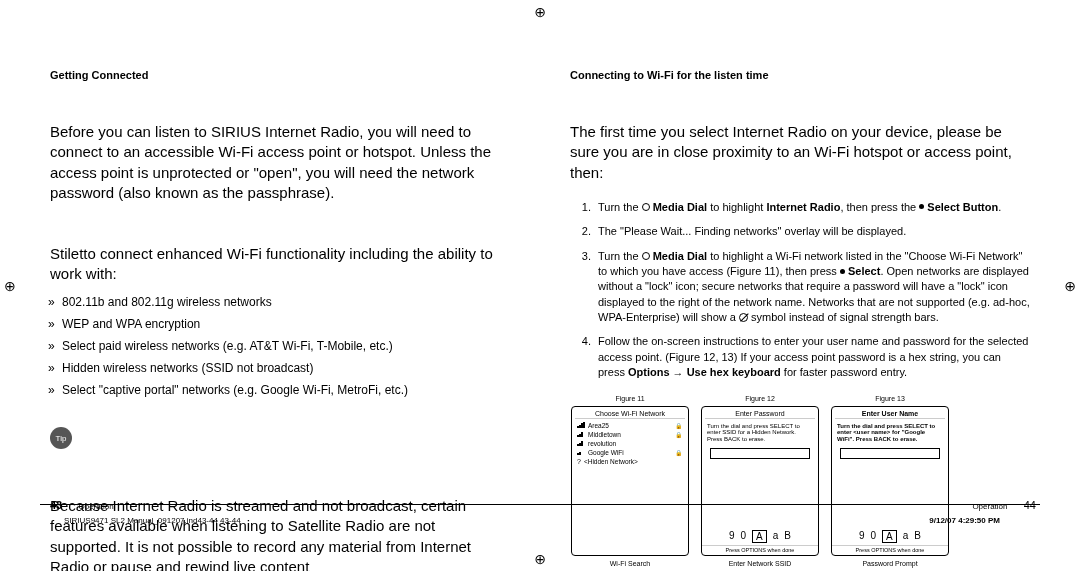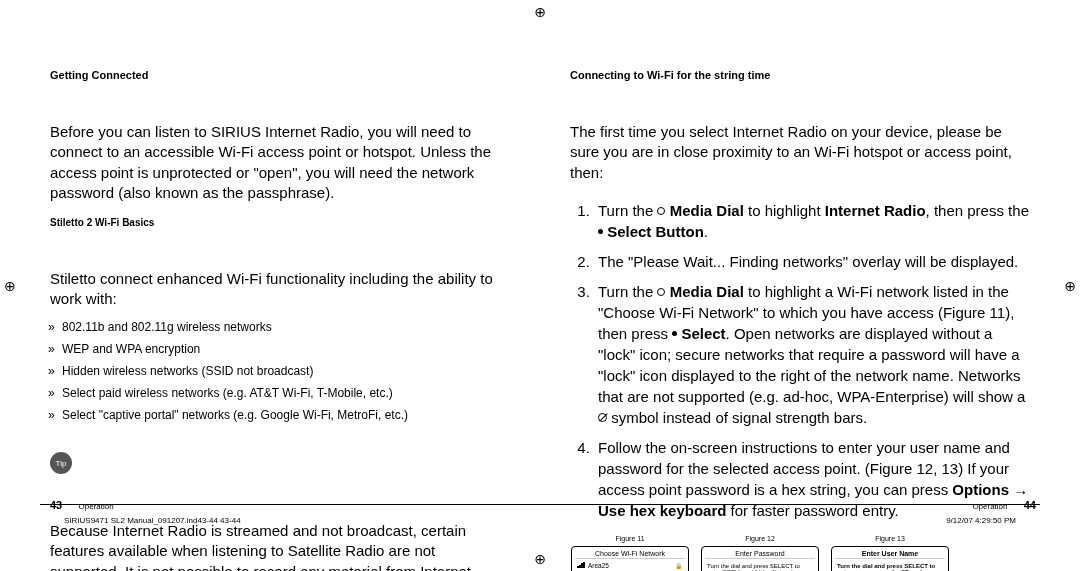--- a/index.html
+++ b/index.html
@@ -16,21 +16,21 @@
   .page-left { left: 20px; }
   .page-right { left: 540px; }
 
   .hdr { font-size: 11px; font-weight: bold; margin-top: 9px; margin-bottom: 6px; }
   .para { font-size: 15px; line-height: 1.35; margin-bottom: 14px; margin-top: 41px; }
   .sub { font-size: 10px; font-weight: bold; margin-bottom: 6px; margin-top: 6px; }
   ul.bul { list-style: none; padding-left: 12px; margin-bottom: 10px; }
   ul.bul li { font-size: 12px; line-height: 1.5; padding: 2px 0; }
   ul.bul li::before { content: "»"; display: inline-block; width: 14px; margin-left: -14px; }
   ol.num { list-style: decimal; padding-left: 24px; }
-  ol.num li { font-size: 15px; line-height: 1.4; padding: 3px 0 6px 4px; }
+  ol.num li { font-size: 11px; line-height: 1.4; padding: 3px 0 6px 4px; }
 
   .tip-badge {
     display: inline-flex; align-items: center; justify-content: center;
     width: 22px; height: 22px; border-radius: 50%;
     background: #555; color: #fff; font-size: 8px; margin-bottom: 6px;
   }
 
   .icon-circle { display:inline-block; width:8px; height:8px; border:1.5px solid #000; border-radius:50%; vertical-align:middle; position:relative; top:-1px;}
   .icon-dot { display:inline-block; width:5px; height:5px; background:#000; border-radius:50%; vertical-align:middle; position:relative; top:-1px;}
   .icon-slash { display:inline-block; width:9px; height:9px; border:1.2px solid #000; border-radius:50%; vertical-align:middle; position:relative; top:-1px;}
@@ -52,25 +52,25 @@
   .dev-input { margin:4px auto 0; width:100px; height:11px; border:1px solid #000; }
   .dev-keys { margin-top:auto; display:flex; justify-content:center; gap:6px; padding:6px 0 2px; }
   .key { font-size:10px; font-family:Arial; }
   .key-box { border:1px solid #000; padding:0 3px; }
   .dev-foot { font-size:5.5px; text-align:center; border-top:1px solid #ccc; padding:1px 0 2px; }
 
   .footer { position:absolute; bottom:60px; font-size:8px; }
   .footer-left { left:50px; }
   .footer-left .pn { font-size:11px; font-weight:bold; margin-right:14px;}
   .footer-right { right:44px; text-align:right;}
-  .footer-right .pn { font-size:11px; font-weight:bold; margin-left:14px;}
+  .footer-right .pn { font-size:11px; font-weight:normal; margin-left:14px;}
 
   .meta { position:absolute; bottom:46px; font-size:8px; }
   .meta-left { left:64px; }
-  .meta-right { right:64px; }
+  .meta-right { right:80px;font-weight:bold; }
 
   .hr { position:absolute; left:40px; right:40px; bottom:66px; height:0; border-top:0.5px solid #000; }
 
   .regmark { position:absolute; font-size:14px; }
   .rm-top { left:50%; top:4px; transform:translateX(-50%);}
   .rm-bot { left:50%; bottom:4px; transform:translateX(-50%);}
   .rm-left { left:4px; top:50%; transform:translateY(-50%);}
   .rm-right { right:4px; top:50%; transform:translateY(-50%);}
 </style>
 </head>
@@ -78,37 +78,36 @@
 
 <div class="regmark rm-top">⊕</div>
 <div class="regmark rm-bot">⊕</div>
 <div class="regmark rm-left">⊕</div>
 <div class="regmark rm-right">⊕</div>
 
 <div class="page page-left">
   <div class="hdr">Getting Connected</div>
   <div class="para">Before you can listen to SIRIUS Internet Radio, you will need to connect to an accessible Wi-Fi access point or hotspot. Unless the access point is unprotected or "open", you will need the network password (also known as the passphrase).</div>
 
-  <div class="sub">Stiletto 2 Wi-Fi Basics</div>
   <div class="para" style="margin-bottom:6px;">Stiletto connect enhanced Wi-Fi functionality including the ability to work with:</div>
   <ul class="bul">
     <li>802.11b and 802.11g wireless networks</li>
     <li>WEP and WPA encryption</li>
+    <li>Select paid wireless networks (e.g. AT&amp;T Wi-Fi, T-Mobile, etc.)</li>
     <li>Hidden wireless networks (SSID not broadcast)</li>
-    <li>Select paid wireless networks (e.g. AT&amp;T Wi-Fi, T-Mobile, etc.)</li>
     <li>Select "captive portal" networks (e.g. Google Wi-Fi, MetroFi, etc.)</li>
   </ul>
 
   <div style="height:16px;"></div>
   <div class="tip-badge">Tip</div>
   <div class="para">Because Internet Radio is streamed and not broadcast, certain features available when listening to Satellite Radio are not supported. It is not possible to record any material from Internet Radio or pause and rewind live content</div>
 </div>
 
 <div class="page page-right">
-  <div class="hdr">Connecting to Wi-Fi for the string time</div>
+  <div class="hdr">Connecting to Wi-Fi for the listen time</div>
   <div class="para">The first time you select Internet Radio on your device, please be sure you are in close proximity to an Wi-Fi hotspot or access point, then:</div>
 
   <ol class="num">
     <li>
       <span>Turn the </span><span class="icon-circle"></span><b> Media Dial</b><span> to highlight </span><b>Internet Radio</b><span>, then press the </span><span class="icon-dot"></span><b> Select Button</b><span>.</span>
     </li>
     <li>The "Please Wait... Finding networks" overlay will be displayed.</li>
     <li>
       <span>Turn the </span><span class="icon-circle"></span><b> Media Dial</b><span> to highlight a Wi-Fi network listed in the "Choose Wi-Fi Network" to which you have access (Figure 11), then press </span><span class="icon-dot"></span><b> Select</b><span>. Open networks are displayed without a "lock" icon; secure networks that require a password will have a "lock" icon displayed to the right of the network name. Networks that are not supported (e.g. ad-hoc, WPA-Enterprise) will show a </span><span class="icon-slash"></span><span> symbol instead of signal strength bars.</span>
     </li>

